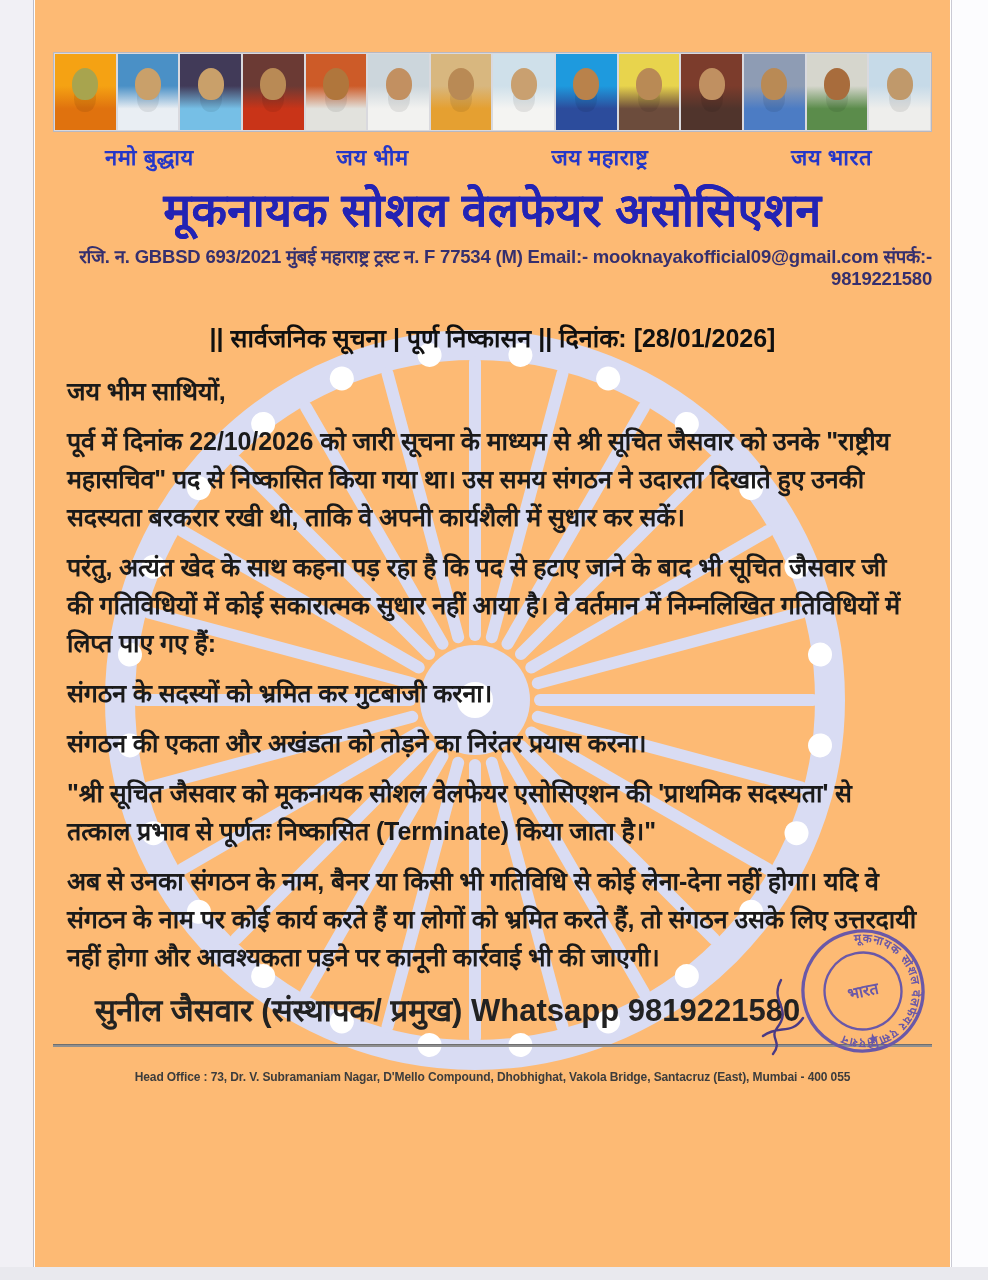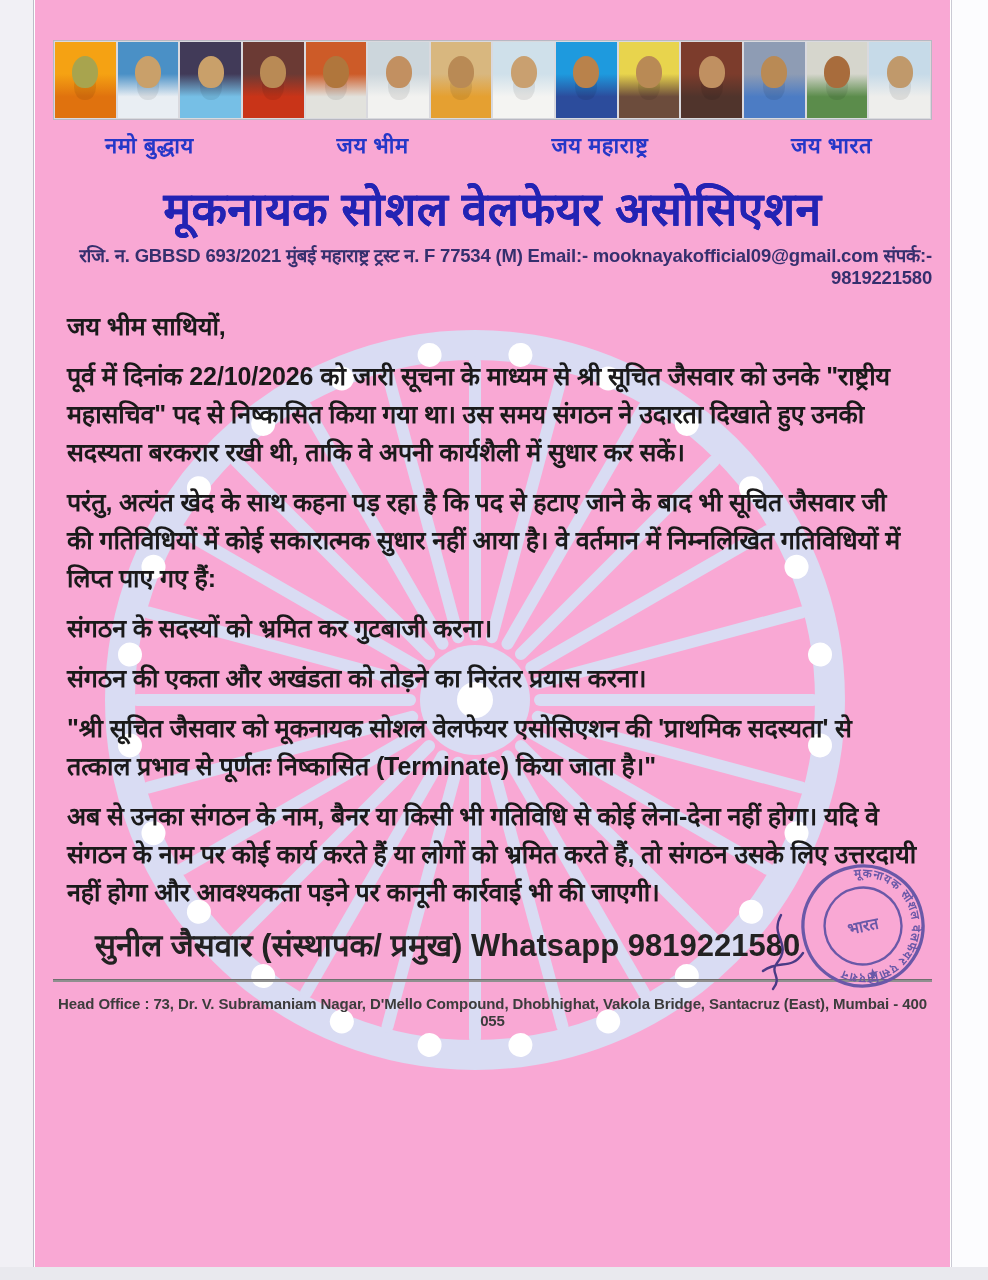--- a/index.html
+++ b/index.html
@@ -4,41 +4,41 @@
 <style>
   html,body{margin:0;padding:0;background:#ffffff;}
   *{box-sizing:border-box;}
   .page{
     position:relative;width:988px;height:1280px;overflow:hidden;background:#ffffff;
     font-family:"Liberation Sans", sans-serif;
   }
   .margin-left-strip{position:absolute;left:0;top:0;width:34px;height:100%;background:#f1f0f5;border-right:1px solid #bdbdc8;}
   .margin-right-strip{position:absolute;right:0;top:0;width:37px;height:100%;background:#fcfcfe;border-left:1px solid #cacad4;}
   .margin-bottom-strip{position:absolute;left:0;bottom:0;width:100%;height:13px;background:#e9e9ee;}
-  .content{position:absolute;left:35px;right:38px;top:0;bottom:13px;background:#f9a8d4;padding:0 18px;z-index:1;}
+  .content{position:absolute;left:35px;right:38px;top:0;bottom:13px;background:#fdba74;padding:12px 18px;z-index:1;}
 
   .watermark{position:absolute;left:40px;top:300px;width:800px;height:800px;z-index:0;pointer-events:none;}
 
   .layer{position:relative;z-index:2;}
 
   .portrait-row{
     margin-top:40px;height:80px;border:1px solid #b8b8c2;background:#d9d9de;
     display:flex;gap:2px;padding:1px;
   }
   .portrait{flex:1;position:relative;overflow:hidden;}
   .portrait .face{
     display:block;width:26px;height:32px;border-radius:50% 50% 46% 46%;
     margin:14px auto 0 auto;box-shadow:0 14px 0 -2px rgba(0,0,0,0.08);
   }
 
   .caption-row{display:flex;justify-content:space-between;padding:0 60px 0 52px;margin-top:9px;}
   .caption{font-size:22px;font-weight:800;color:#2537c8;letter-spacing:0.5px;}
 
   .org-title{
-    text-align:center;margin-top:23px;font-size:46px;line-height:54px;font-weight:800;
+    text-align:center;margin-top:12px;font-size:46px;line-height:54px;font-weight:800;
     color:#2323b4;letter-spacing:0.5px;text-shadow:0 0 0.6px #2323b4;
   }
   .reg-line{
     text-align:right;margin-top:6px;font-size:18.5px;font-weight:700;color:#352f6e;letter-spacing:-0.2px;
   }
   .notice-heading{
     text-align:center;margin-top:30px;font-size:25px;font-weight:800;color:#101010;
   }
 
   .body-text{margin-top:18px;padding:0 2px;}
@@ -49,21 +49,21 @@
 
   .signature-row{position:relative;margin-top:6px;padding-left:42px;}
   .signature-line{font-size:31px;font-weight:600;color:#222222;}
 
   .stamp-wrap{position:absolute;right:-6px;top:-72px;width:210px;height:150px;z-index:3;}
   .stamp-svg{position:absolute;right:0;top:0;width:150px;height:150px;}
   .sig-squiggle{position:absolute;right:132px;top:58px;width:55px;height:85px;}
 
   .divider{margin-top:14px;height:3px;background:#8f8f8f;border-top:1px solid #6f6f6f;}
   .footer-line{
-    text-align:center;margin-top:13px;font-size:15px;font-weight:700;color:#3c3c3c;letter-spacing:-0.1px;
+    text-align:center;margin-top:23px;font-size:12px;font-weight:700;color:#3c3c3c;letter-spacing:-0.1px;
   }
 </style>
 </head>
 <body>
 
 <div class="page">
   <div class="margin-left-strip"></div>
   <div class="margin-right-strip"></div>
   <div class="margin-bottom-strip"></div>
 
@@ -180,20 +180,21 @@
         <span class="caption">नमो बुद्धाय</span>
         <span class="caption">जय भीम</span>
         <span class="caption">जय महाराष्ट्र</span>
         <span class="caption">जय भारत</span>
       </div>
 
       <div class="org-title">मूकनायक सोशल वेलफेयर असोसिएशन</div>
 
       <div class="reg-line">रजि. न. GBBSD 693/2021 मुंबई महाराष्ट्र ट्रस्ट न. F 77534 (M)   Email:- mooknayakofficial09@gmail.com संपर्क:- 9819221580</div>
 
+      <div class="notice-heading">|| सार्वजनिक सूचना | पूर्ण निष्कासन || दिनांक: [28/01/2026]</div>
 
       <div class="body-text" id="body-text">
           <p class="body-par">जय भीम साथियों,</p>
           <p class="body-par">पूर्व में दिनांक 22/10/2026 को जारी सूचना के माध्यम से श्री सूचित जैसवार को उनके "राष्ट्रीय महासचिव" पद से निष्कासित किया गया था। उस समय संगठन ने उदारता दिखाते हुए उनकी सदस्यता बरकरार रखी थी, ताकि वे अपनी कार्यशैली में सुधार कर सकें।</p>
           <p class="body-par">परंतु, अत्यंत खेद के साथ कहना पड़ रहा है कि पद से हटाए जाने के बाद भी सूचित जैसवार जी की गतिविधियों में कोई सकारात्मक सुधार नहीं आया है। वे वर्तमान में निम्नलिखित गतिविधियों में लिप्त पाए गए हैं:</p>
           <p class="body-par">संगठन के सदस्यों को भ्रमित कर गुटबाजी करना।</p>
           <p class="body-par">संगठन की एकता और अखंडता को तोड़ने का निरंतर प्रयास करना।</p>
           <p class="body-par">"श्री सूचित जैसवार को मूकनायक सोशल वेलफेयर एसोसिएशन की 'प्राथमिक सदस्यता' से तत्काल प्रभाव से पूर्णतः निष्कासित (Terminate) किया जाता है।"</p>
           <p class="body-par">अब से उनका संगठन के नाम, बैनर या किसी भी गतिविधि से कोई लेना-देना नहीं होगा। यदि वे संगठन के नाम पर कोई कार्य करते हैं या लोगों को भ्रमित करते हैं, तो संगठन उसके लिए उत्तरदायी नहीं होगा और आवश्यकता पड़ने पर कानूनी कार्रवाई भी की जाएगी।</p>
         </div>

